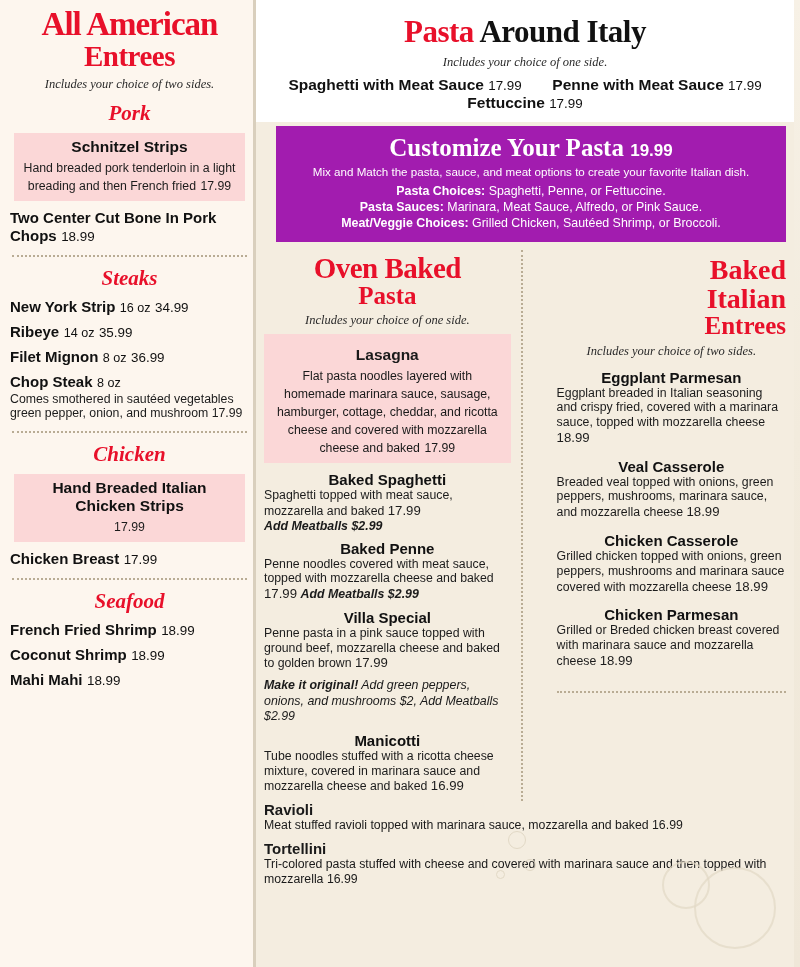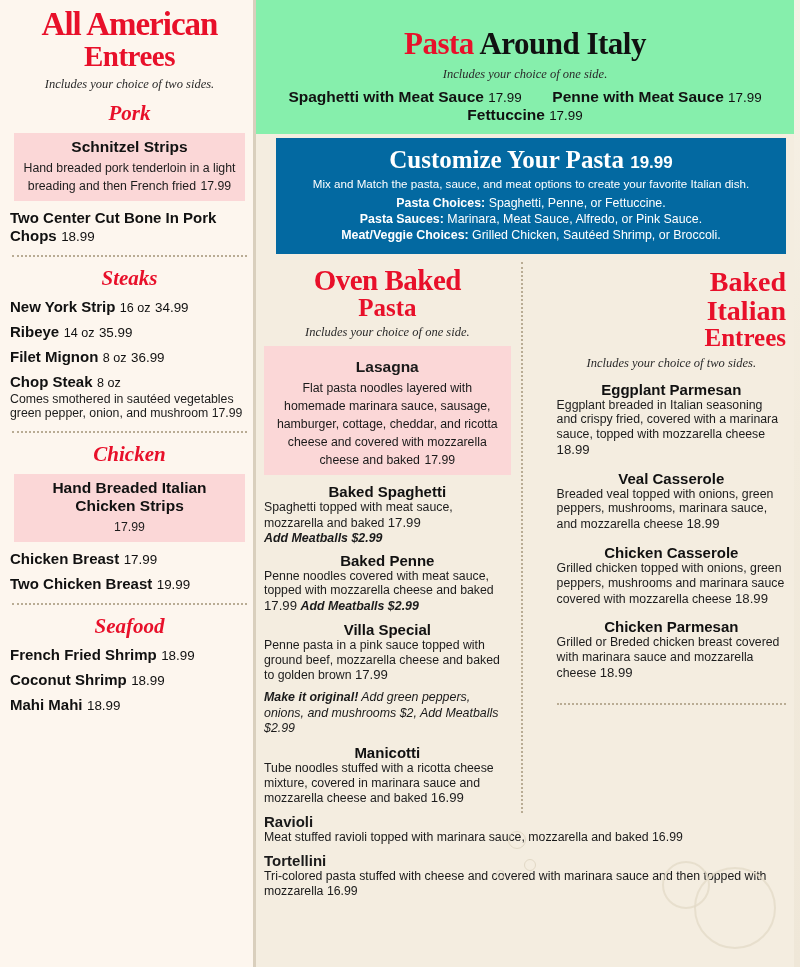--- a/index.html
+++ b/index.html
@@ -104,22 +104,22 @@
     color: #1c1c1c;
     margin-top: 1px;
   }
   .dots {
     border-top: 2.5px dotted #b9ac94;
     margin: 10px 4px 4px 4px;
     height: 0;
   }
   
   .pasta-top {
-    background: #86efac;
-    padding: 22px 8px 10px 8px;
+    background: #ffffff;
+    padding: 10px 8px 10px 8px;
     text-align: center;
     border-bottom: 0;
   }
   .pasta-top h2 {
     font-family: "Liberation Serif", serif;
     margin: 4px 0 0 0;
     font-size: 31px;
     color: #e8102a;
     font-weight: bold;
     letter-spacing: -0.5px;
@@ -131,21 +131,21 @@
     margin-top: 0;
     color: #111;
   }
   .pasta-row .pr {
     font-weight: normal;
     font-size: 13.4px;
   }
   .pasta-row .gap { display: inline-block; width: 22px; }
   
   .customize {
-    background: #0369a1;
+    background: #a21caf;
     color: #fff;
     text-align: center;
     padding: 7px 10px 10px 10px;
     margin: 4px 8px 0 20px;
   }
   .customize h3 {
     font-family: "Liberation Serif", serif;
     margin: 1px 0 0 0;
     font-size: 25px;
     font-weight: bold;
@@ -292,24 +292,20 @@
 
     <div class="section-head">Chicken</div>
     <div class="hl">
       <span class="item-name">Hand Breaded Italian Chicken Strips</span>
       <span class="desc">17.99</span>
     </div>
     <div class="item">
       <span class="nm">Chicken Breast</span>
       <span class="pr">17.99</span>
     </div>
-    <div class="item">
-      <span class="nm">Two Chicken Breast</span>
-      <span class="pr">19.99</span>
-    </div>
 
     <div class="dots"></div>
 
     <div class="section-head">Seafood</div>
     <div class="item">
       <span class="nm">French Fried Shrimp</span>
       <span class="pr">18.99</span>
     </div>
     <div class="item">
       <span class="nm">Coconut Shrimp</span>

